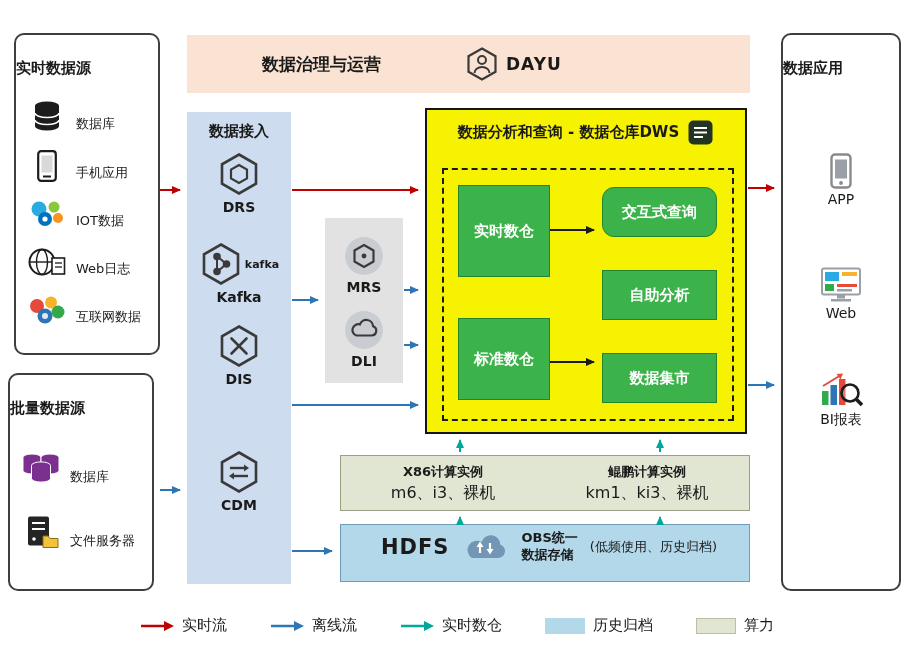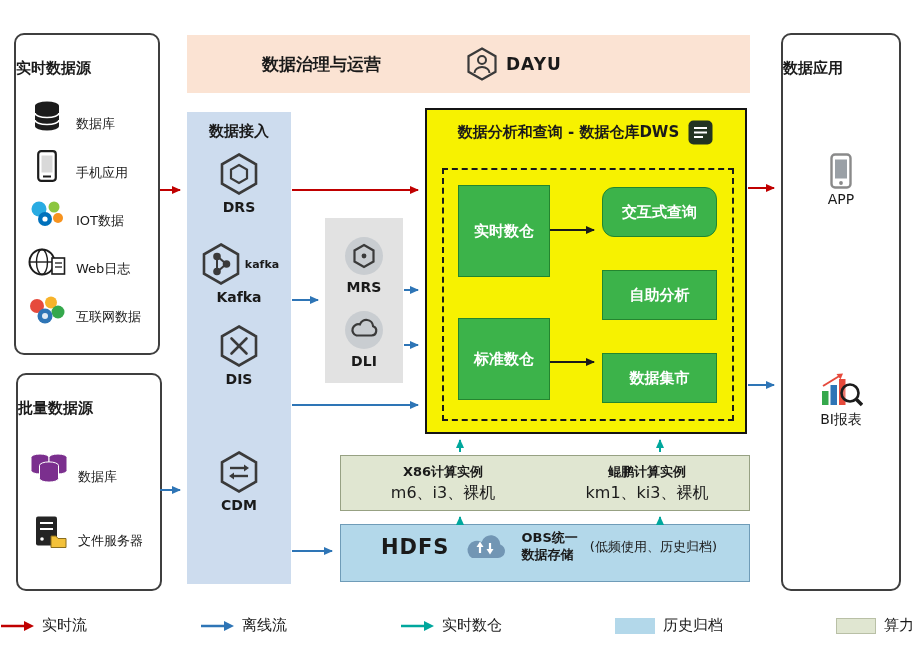--- a/index.html
+++ b/index.html
@@ -12,21 +12,21 @@
   .banner-title { position:absolute; left:75px; top:50%; transform:translateY(-50%);
                   font-weight:bold; font-size:17px; }
   .dayu { position:absolute; left:278px; top:50%; transform:translateY(-50%);
           display:flex; align-items:center; gap:7px; }
   .dayu-text { font-weight:bold; font-size:17px; letter-spacing:1px; }
 
   
   .outer-box { position:absolute; background:#fff; border:2px solid #3f3f3f; border-radius:10px;
                display:flex; flex-direction:column; }
   .rt   { left:14px;  top:33px;  width:146px; height:322px; }
-  .bt   { left:16px;  top:373px; width:146px; height:218px; }
+  .bt   { left:8px;  top:373px; width:146px; height:218px; }
   .apps { left:781px; top:33px;  width:120px; height:558px; }
   .box-title { text-align:left; font-weight:bold; font-size:15px; padding-top:24px; }
   .src-list { flex:1; display:flex; flex-direction:column; justify-content:space-evenly;
               padding:4px 4px 10px 6px; }
   .src-item { display:flex; align-items:flex-end; gap:8px; padding-left:4px; }
   .src-icon { flex:0 0 42px; display:flex; justify-content:center; align-items:center; }
   .src-label { font-size:13px; line-height:1.25; }
 
   
   .panel { position:absolute; left:187px; top:112px; width:104px; height:472px;
@@ -79,21 +79,21 @@
   .obs-note { font-size:13px; }
 
   
   .app-item { position:absolute; width:100%; display:flex; flex-direction:column;
               align-items:center; gap:2px; }
   .app-1 { top:118px; } .app-2 { top:232px; } .app-3 { top:336px; }
   .app-label { font-size:14px; }
 
   
   .legend { position:absolute; left:0; top:616px; width:100%; display:flex;
-            justify-content:space-between; align-items:center; gap:32px; }
+            justify-content:center; align-items:center; gap:43px; }
   .legend-item { display:flex; align-items:center; gap:8px; font-size:15px; }
   .swatch { width:40px; height:16px; }
   .sw-archive { background:var(--c-archive,#b3d8ea); }
   .sw-compute { background:var(--c-compute,#e0e6d1); border:1px solid #b9c0a6; }
 
   
   .arrows { position:absolute; left:0; top:0; z-index:10; pointer-events:none; }
   .ar { stroke:var(--c-realtime,#c00000); }
   .ab { stroke:var(--c-offline,#2e75b6); }
   .at { stroke:var(--c-external,#00a79d); }
@@ -333,20 +333,33 @@
 
     <div class="app-item app-1">
       <svg width="22" height="36" viewBox="0 0 22 36">
         <rect x="1.5" y="1.5" width="19" height="33" rx="3.5" fill="#fff" stroke="#8a8a8a" stroke-width="2.4"></rect>
         <rect x="5" y="6.5" width="12" height="19" fill="#9aa0a6"></rect>
         <circle cx="11" cy="30" r="1.9" fill="#8a8a8a"></circle>
       </svg>
       <span class="app-label">APP</span>
     </div>
 
+    <div class="app-item app-2">
+      <svg width="42" height="36" viewBox="0 0 42 36">
+        <rect x="2" y="1.5" width="38" height="26" rx="2" fill="#fff" stroke="#9aa0a6" stroke-width="2"></rect>
+        <rect x="5" y="5" width="14" height="9" fill="#29abe2"></rect>
+        <rect x="22" y="5" width="15" height="4" fill="#f7b32b"></rect>
+        <rect x="5" y="17" width="9" height="7" fill="#35a84c"></rect>
+        <rect x="17" y="17" width="20" height="3" fill="#e64a3c"></rect>
+        <rect x="17" y="22" width="15" height="2.5" fill="#9aa0a6"></rect>
+        <rect x="17" y="27.5" width="8" height="4" fill="#9aa0a6"></rect>
+        <rect x="11" y="32" width="20" height="2.5" fill="#9aa0a6"></rect>
+      </svg>
+      <span class="app-label">Web</span>
+    </div>
 
     <div class="app-item app-3">
       <svg width="44" height="38" viewBox="0 0 44 38">
         <rect x="3" y="20" width="6.5" height="14" fill="#35a84c"></rect>
         <rect x="11.5" y="14" width="6.5" height="20" fill="#2e75b6"></rect>
         <rect x="20" y="8" width="6.5" height="26" fill="#e64a3c"></rect>
         <path d="M4 15 L22 4" stroke="#e64a3c" stroke-width="2" fill="none"></path>
         <path d="M17.5 3 L24 2.5 L21.5 8.5 Z" fill="#e64a3c"></path>
         <circle cx="31" cy="22" r="8.5" fill="rgba(255,255,255,0.25)" stroke="#1c1c1c" stroke-width="2.6"></circle>
         <line x1="37.5" y1="28.5" x2="43" y2="34" stroke="#1c1c1c" stroke-width="3.5"></line>

